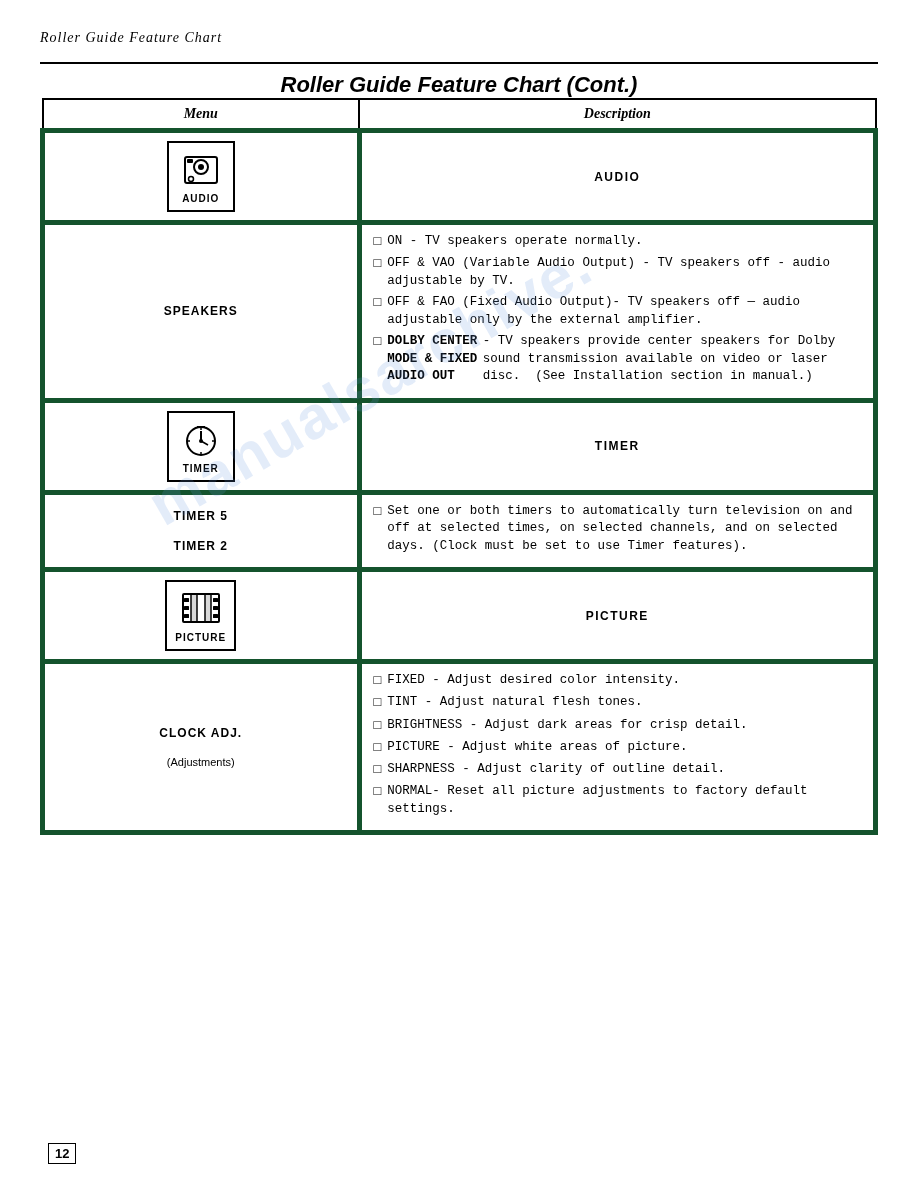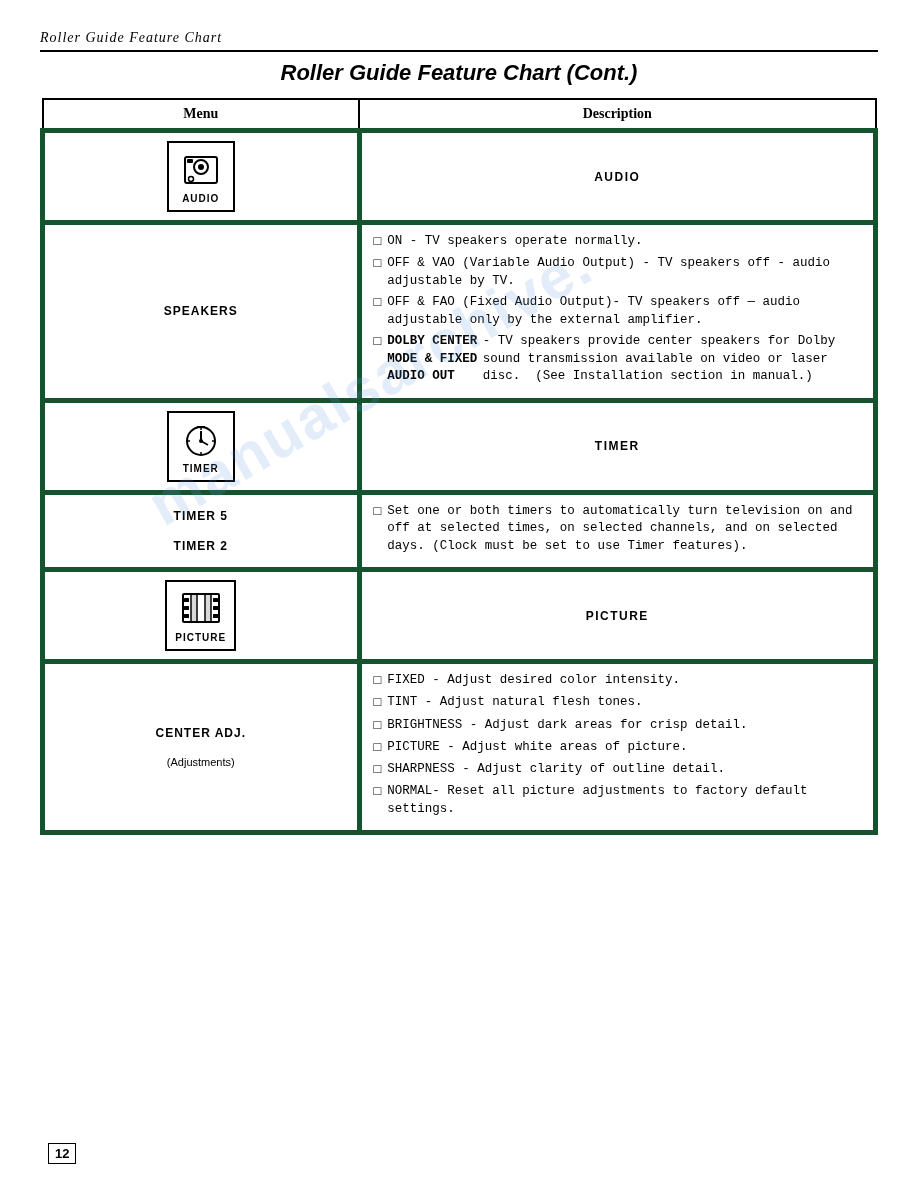--- a/index.html
+++ b/index.html
@@ -9,50 +9,50 @@
       font-size: 13px;
       color: #000;
       width: 918px;
       min-height: 1188px;
       position: relative;
       padding: 30px 40px 40px 40px;
     }
 
     .page-header {
       border-bottom: 2px solid #000;
-      padding-bottom: 4px;
+      padding-bottom: 16px;
       margin-bottom: 8px;
     }
 
     .page-header-title {
       font-family: 'Times New Roman', Times, serif;
       font-style: italic;
       font-size: 14px;
       letter-spacing: 1px;
     }
 
     .main-title {
       text-align: center;
       font-family: Arial, Helvetica, sans-serif;
       font-size: 22px;
       font-weight: bold;
       font-style: italic;
-      margin-bottom: 12px;
     }
 
     .feature-table {
       width: 100%;
       border-collapse: collapse;
       border: 2px solid #000;
     }
 
     .feature-table th {
       border: 2px solid #000;
       padding: 6px 10px;
       font-family: 'Times New Roman', Times, serif;
+      font-style: italic;
       font-size: 14px;
       text-align: center;
       background: #fff;
     }
 
     .feature-table td {
       border: 5px solid #14532d;
       padding: 8px 12px;
       vertical-align: middle;
     }
@@ -277,21 +277,21 @@
           <span class="icon-label">PICTURE</span>
         </div>
       </td>
       <td class="desc-col">
         <div class="desc-title">PICTURE</div>
       </td>
     </tr>
 
     <tr>
       <td class="menu-col">
-        <div class="menu-label">CENTER ADJ.</div>
+        <div class="menu-label">CLOCK ADJ.</div>
         <div style="font-size:11px; text-align:center; margin-top:16px;">(Adjustments)</div>
       </td>
       <td class="desc-col">
         <ul class="checkbox-list">
           <li>FIXED - Adjust desired color intensity.</li>
           <li>TINT - Adjust natural flesh tones.</li>
           <li>BRIGHTNESS - Adjust dark areas for crisp detail.</li>
           <li>PICTURE - Adjust white areas of picture.</li>
           <li>SHARPNESS - Adjust clarity of outline detail.</li>
           <li>NORMAL- Reset all picture adjustments to factory default settings.</li>

